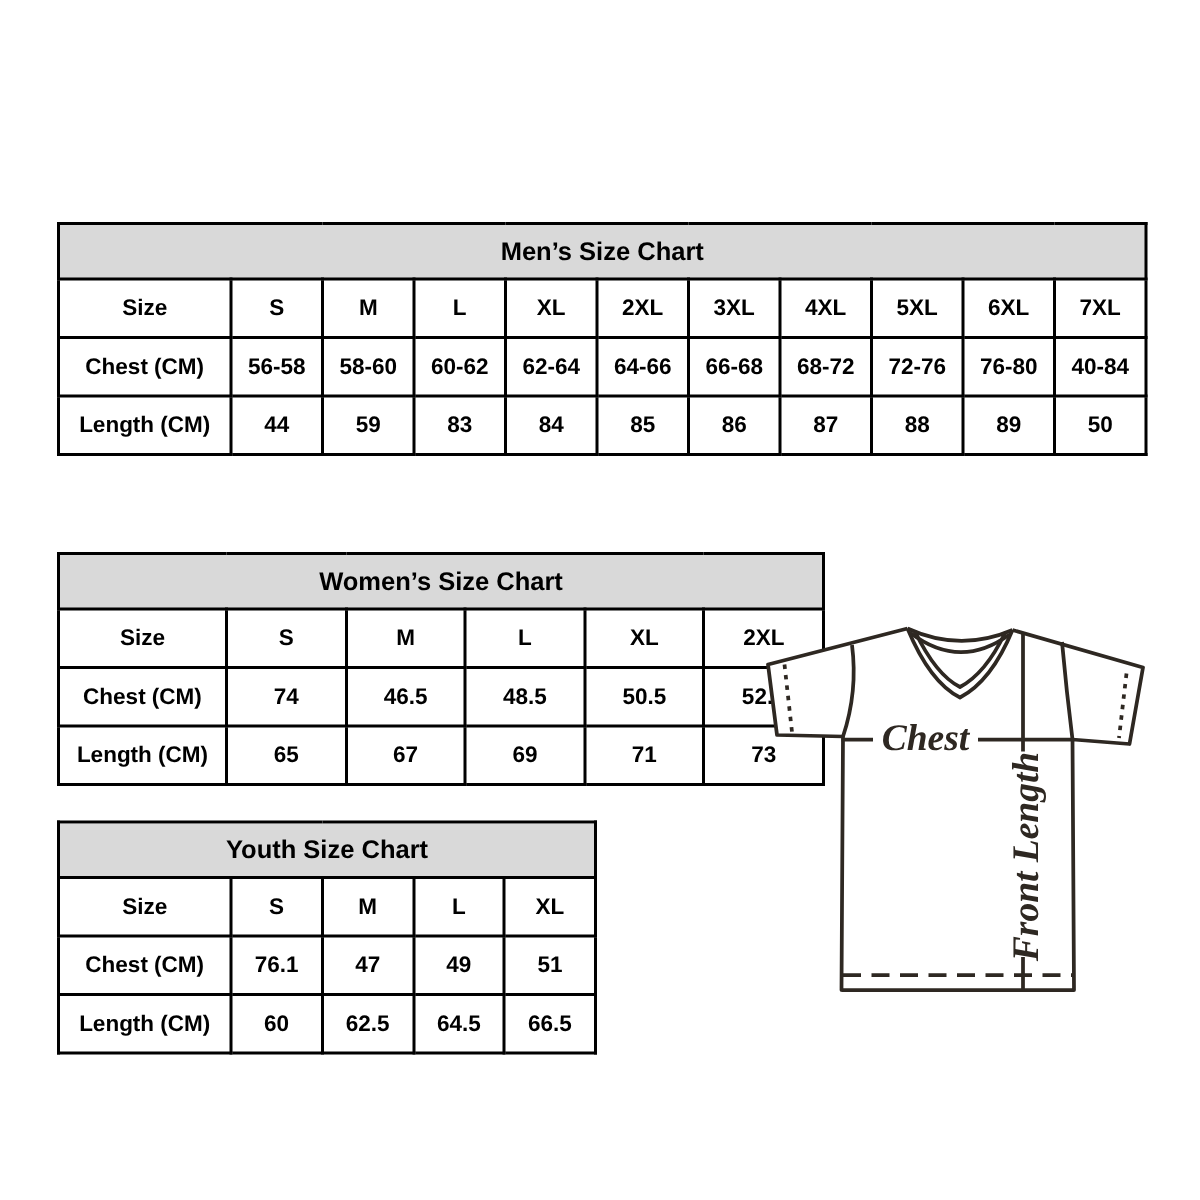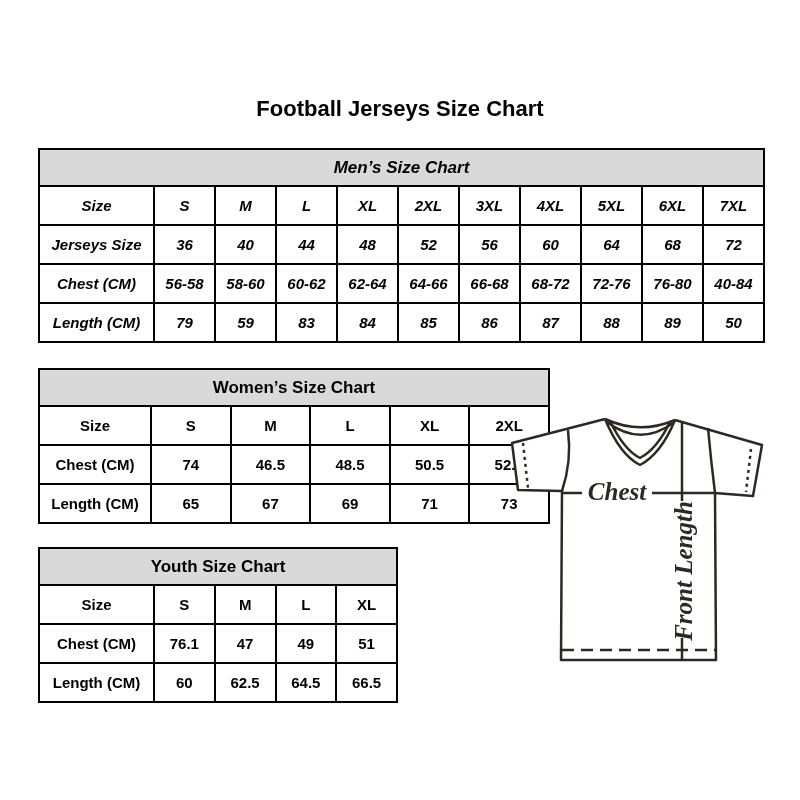--- a/index.html
+++ b/index.html
@@ -44,21 +44,21 @@
   .size-table th.chart-title-cell {
     background: #d9d9d9;
     font-size: 17px;
     height: 37px;
   }
   .size-table td {
     font-size: 15px;
     height: 39px;
     background: #ffffff;
   }
-  #men-table   { left: 38px; top: 148px; width: 727px; font-style: italic; }
+  #men-table   { left: 38px; top: 148px; width: 727px; }
   #women-table { left: 38px; top: 368px; width: 512px; }
   #youth-table { left: 38px; top: 547px; width: 360px; }
   #men-table   col.label-col { width: 115px; }
   #women-table col.label-col { width: 112px; }
   #youth-table col.label-col { width: 115px; }
   .jersey-diagram {
     position: absolute;
     left: 500px; top: 398px;
     width: 280px; height: 280px;
   }
@@ -67,21 +67,20 @@
     font-style: italic;
     font-weight: 700;
     fill: #2e2822;
   }
 </style>
 </head>
 <body>
 
 <div class="page">
 
-  <h1 class="page-title">Football Jerseys Size Chart</h1>
 
   <table class="size-table" id="men-table">
     <colgroup>
       <col class="label-col">
         <col>
         <col>
         <col>
         <col>
         <col>
         <col>
@@ -103,48 +102,35 @@
           <td>L</td>
           <td>XL</td>
           <td>2XL</td>
           <td>3XL</td>
           <td>4XL</td>
           <td>5XL</td>
           <td>6XL</td>
           <td>7XL</td>
         </tr>
         <tr>
-          <td>Jerseys Size</td>
-          <td>36</td>
-          <td>40</td>
-          <td>44</td>
-          <td>48</td>
-          <td>52</td>
-          <td>56</td>
-          <td>60</td>
-          <td>64</td>
-          <td>68</td>
-          <td>72</td>
-        </tr>
-        <tr>
           <td>Chest (CM)</td>
           <td>56-58</td>
           <td>58-60</td>
           <td>60-62</td>
           <td>62-64</td>
           <td>64-66</td>
           <td>66-68</td>
           <td>68-72</td>
           <td>72-76</td>
           <td>76-80</td>
           <td>40-84</td>
         </tr>
         <tr>
           <td>Length (CM)</td>
-          <td>79</td>
+          <td>44</td>
           <td>59</td>
           <td>83</td>
           <td>84</td>
           <td>85</td>
           <td>86</td>
           <td>87</td>
           <td>88</td>
           <td>89</td>
           <td>50</td>
         </tr>

